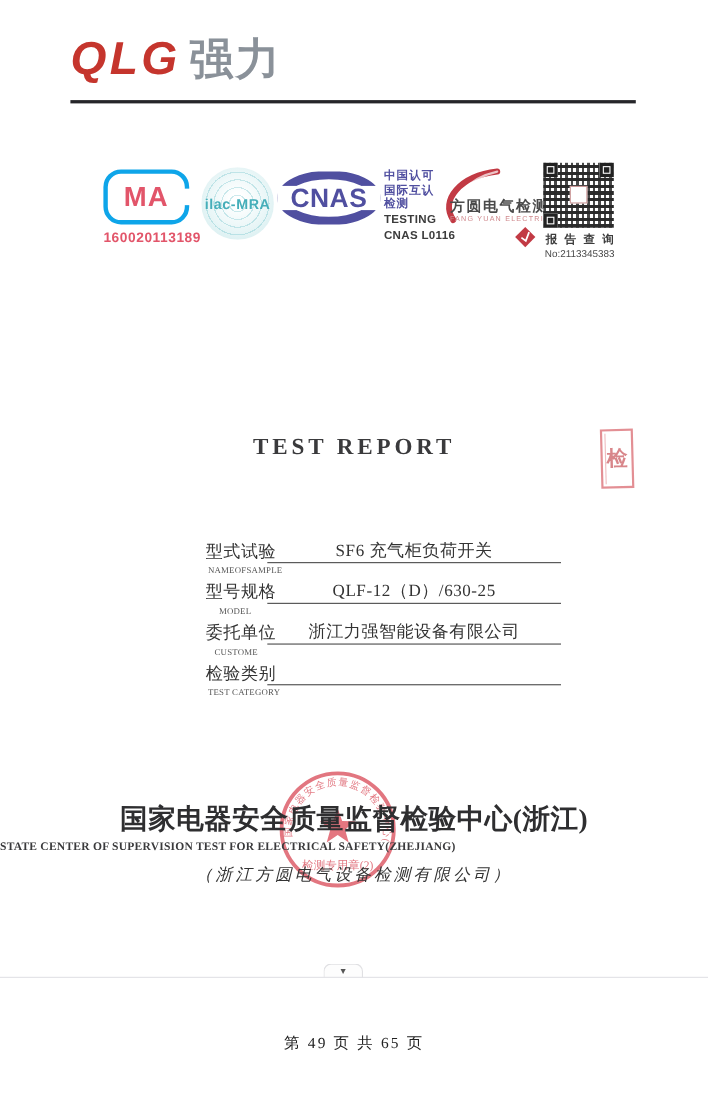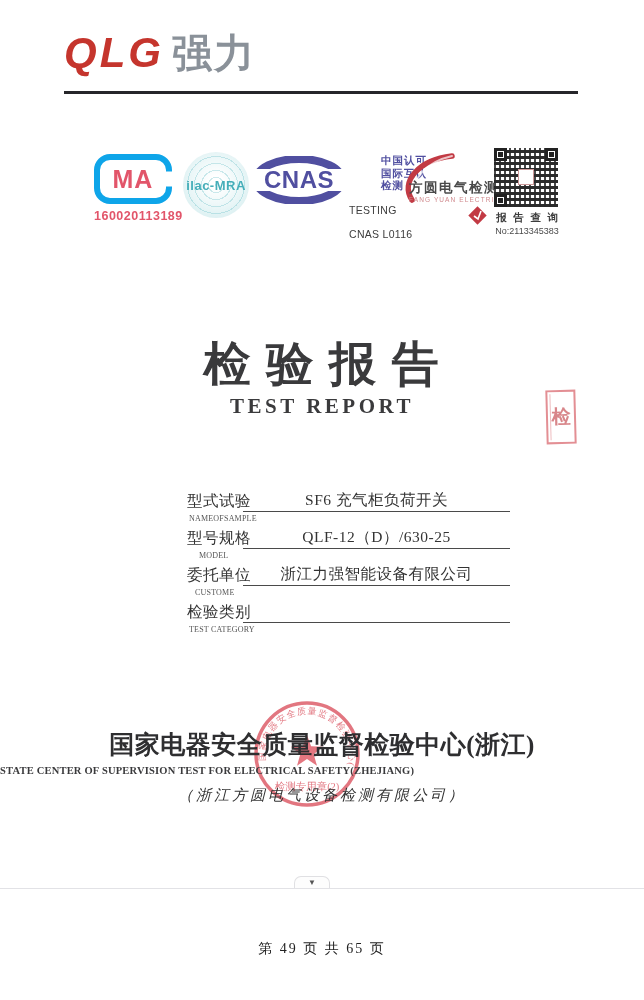--- a/index.html
+++ b/index.html
@@ -16,21 +16,21 @@
   }
   .logo-gray {
     font-family:"Liberation Sans", sans-serif; font-weight:800;
     font-size:40px; letter-spacing:2px; color:#8a9199; margin-left:8px;
   }
   .header-rule { position:absolute; left:64px; top:91px; width:514px; height:3px; background:#26262a; }
 
   
   .cma-wrap { position:absolute; left:94px; top:154px; width:86px; }
   .cma-shape {
-    position:relative; width:78px; height:50px; border:6px solid #0ea5e9;
+    position:relative; width:78px; height:50px; border:4px solid #0ea5e9;
     border-radius:16px; display:flex; align-items:center; justify-content:center;
   }
   .cma-shape::after {
     content:""; position:absolute; right:-8px; top:50%; transform:translateY(-50%);
     width:10px; height:15px; background:#fff;
   }
   .cma-letters {
     font-family:"Liberation Sans", sans-serif; font-weight:800; font-size:25px;
     color:#e2556a; letter-spacing:1px;
   }
@@ -46,22 +46,22 @@
       radial-gradient(circle at 50% 45%, #ffffff 12%, #e9f6f7 55%, #cdeaec 100%);
     display:flex; align-items:center; justify-content:center;
   }
   .ilac-label {
     font-family:"Liberation Sans", sans-serif; font-weight:800; font-size:13px;
     color:#45aeb9; letter-spacing:0.5px;
   }
 
   .cnas-logo { position:absolute; left:252px; top:156px; }
   .cnas-text-col { position:absolute; left:349px; top:154px; font-family:"Liberation Sans", sans-serif; }
-  .cnas-cn-line { font-size:10.5px; font-weight:700; color:#504fa0; line-height:12.5px; letter-spacing:1px;margin-left:32px; }
-  .cnas-en-line { font-size:10.5px; font-weight:400; color:#3c3c3c; line-height:12px; margin-top:12px; letter-spacing:0.3px; }
+  .cnas-cn-line { font-size:10.5px; font-weight:700; color:#504fa0; line-height:12.5px; letter-spacing:1px; }
+  .cnas-en-line { font-size:10.5px; font-weight:700; color:#3c3c3c; line-height:12px; margin-top:2px; letter-spacing:0.3px; }
 
   .fy-svg { position:absolute; left:392px; top:150px; }
   .fy-name {
     position:absolute; left:409px; top:179px; font-size:13.5px; font-weight:700;
     color:#4a4a4a; letter-spacing:1.5px; white-space:nowrap;
   }
   .fy-sub {
     position:absolute; left:409px; top:196px; font-family:"Liberation Sans", sans-serif;
     font-size:6.5px; color:#d08a8e; letter-spacing:1.1px; white-space:nowrap;
   }
@@ -204,21 +204,20 @@
         </div>
       <div class="qr-finder qr-f3">
           <i></i>
         </div>
       <div class="qr-center"></div>
     </div>
     <div class="qr-caption">报 告 查 询</div>
     <div class="qr-number">No:2113345383</div>
   </div>
 
-  <div class="title-zh">检 验 报 告</div>
   <div class="title-en">TEST REPORT</div>
 
   <div class="side-stamp">
     <span class="side-stamp-char">检</span>
   </div>
 
   <div class="field-label" style="top:491px">型式试验</div>
   <div class="field-value" style="top:490px">SF6 充气柜负荷开关</div>
   <div class="field-line" style="top:511px"></div>
   <div class="field-sub" style="top:514px">NAMEOFSAMPLE</div>

